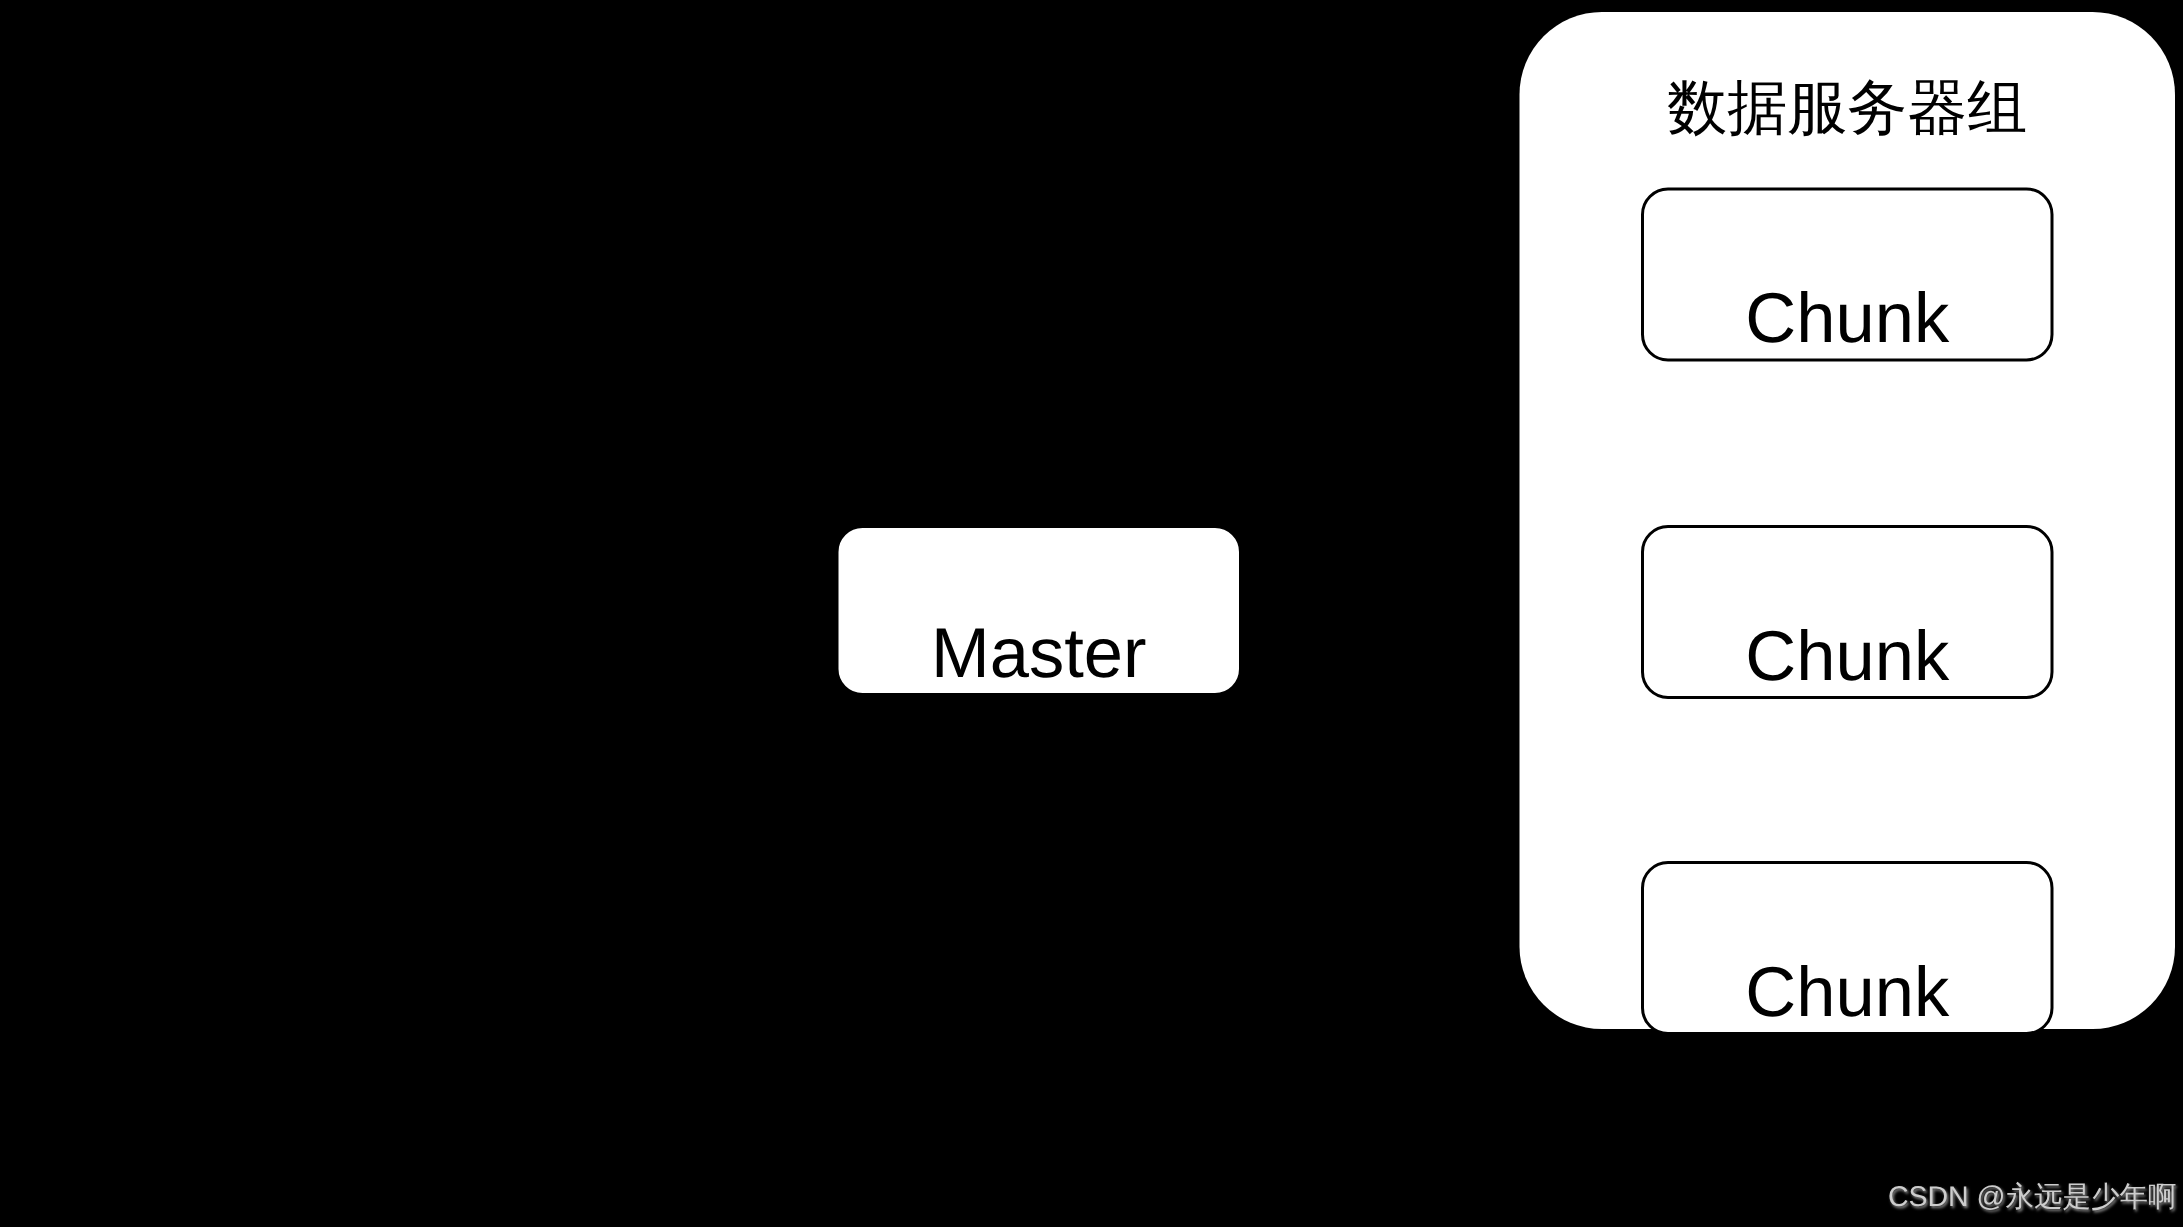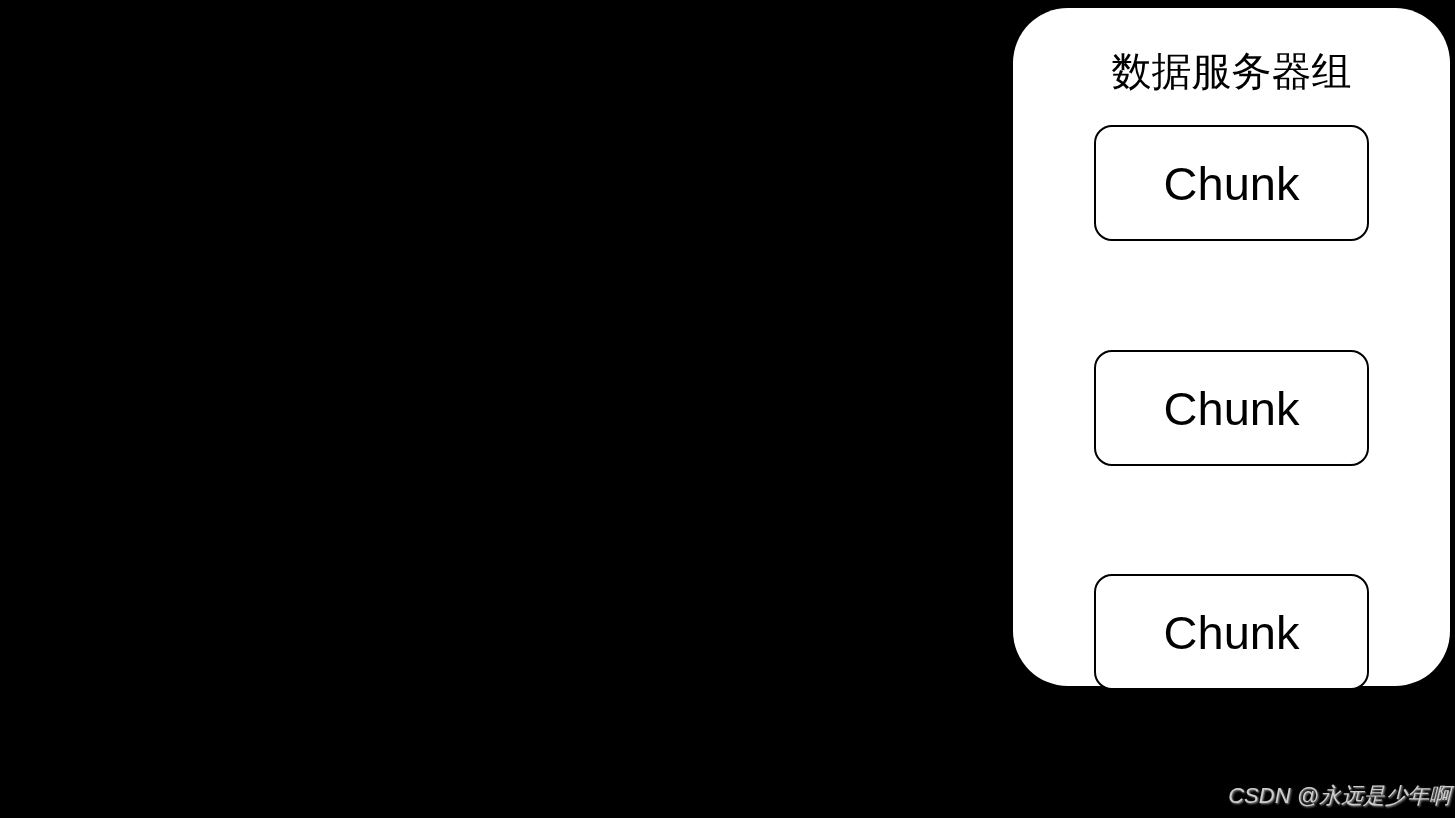--- a/index.html
+++ b/index.html
@@ -14,21 +14,21 @@
     background: #000000;
     overflow: hidden;
     font-family: "Liberation Sans", "DejaVu Sans", sans-serif;
   }
   .node {
     position: absolute;
     background: #ffffff;
     border: 2px solid #000000;
     border-radius: 18px;
     display: flex;
-    align-items: center;
+    align-items: flex-end;
     justify-content: center;
     font-size: 47px;
     color: #000000;
     box-sizing: border-box;
     white-space: nowrap;
   }
   .client-node {
     left: 2px;
     top: 350px;
     width: 274px;
@@ -65,33 +65,35 @@
     height: 116px;
     border-width: 2.5px;
   }
   .chunk-1 { top: 117px; }
   .chunk-2 { top: 342px; }
   .chunk-3 { top: 566px; }
   .watermark {
     position: absolute;
     right: 4px;
     bottom: 7px;
-    font-size: 22px;
+    font-size: 19px;
     color: #cdcdcd;
     text-shadow: 1px 1px 2px #969696;
     white-space: nowrap;
-    font-style: italic;
   }
 </style>
 </head>
 <body>
 
 <div class="canvas">
 
 
+  <div class="node master-node">
+    <span>Master</span>
+  </div>
 
   <div class="server-group">
     <div class="server-group-title">数据服务器组</div>
 
     <div class="node chunk-node chunk-1">
       <span>Chunk</span>
     </div>
 
     <div class="node chunk-node chunk-2">
       <span>Chunk</span>

